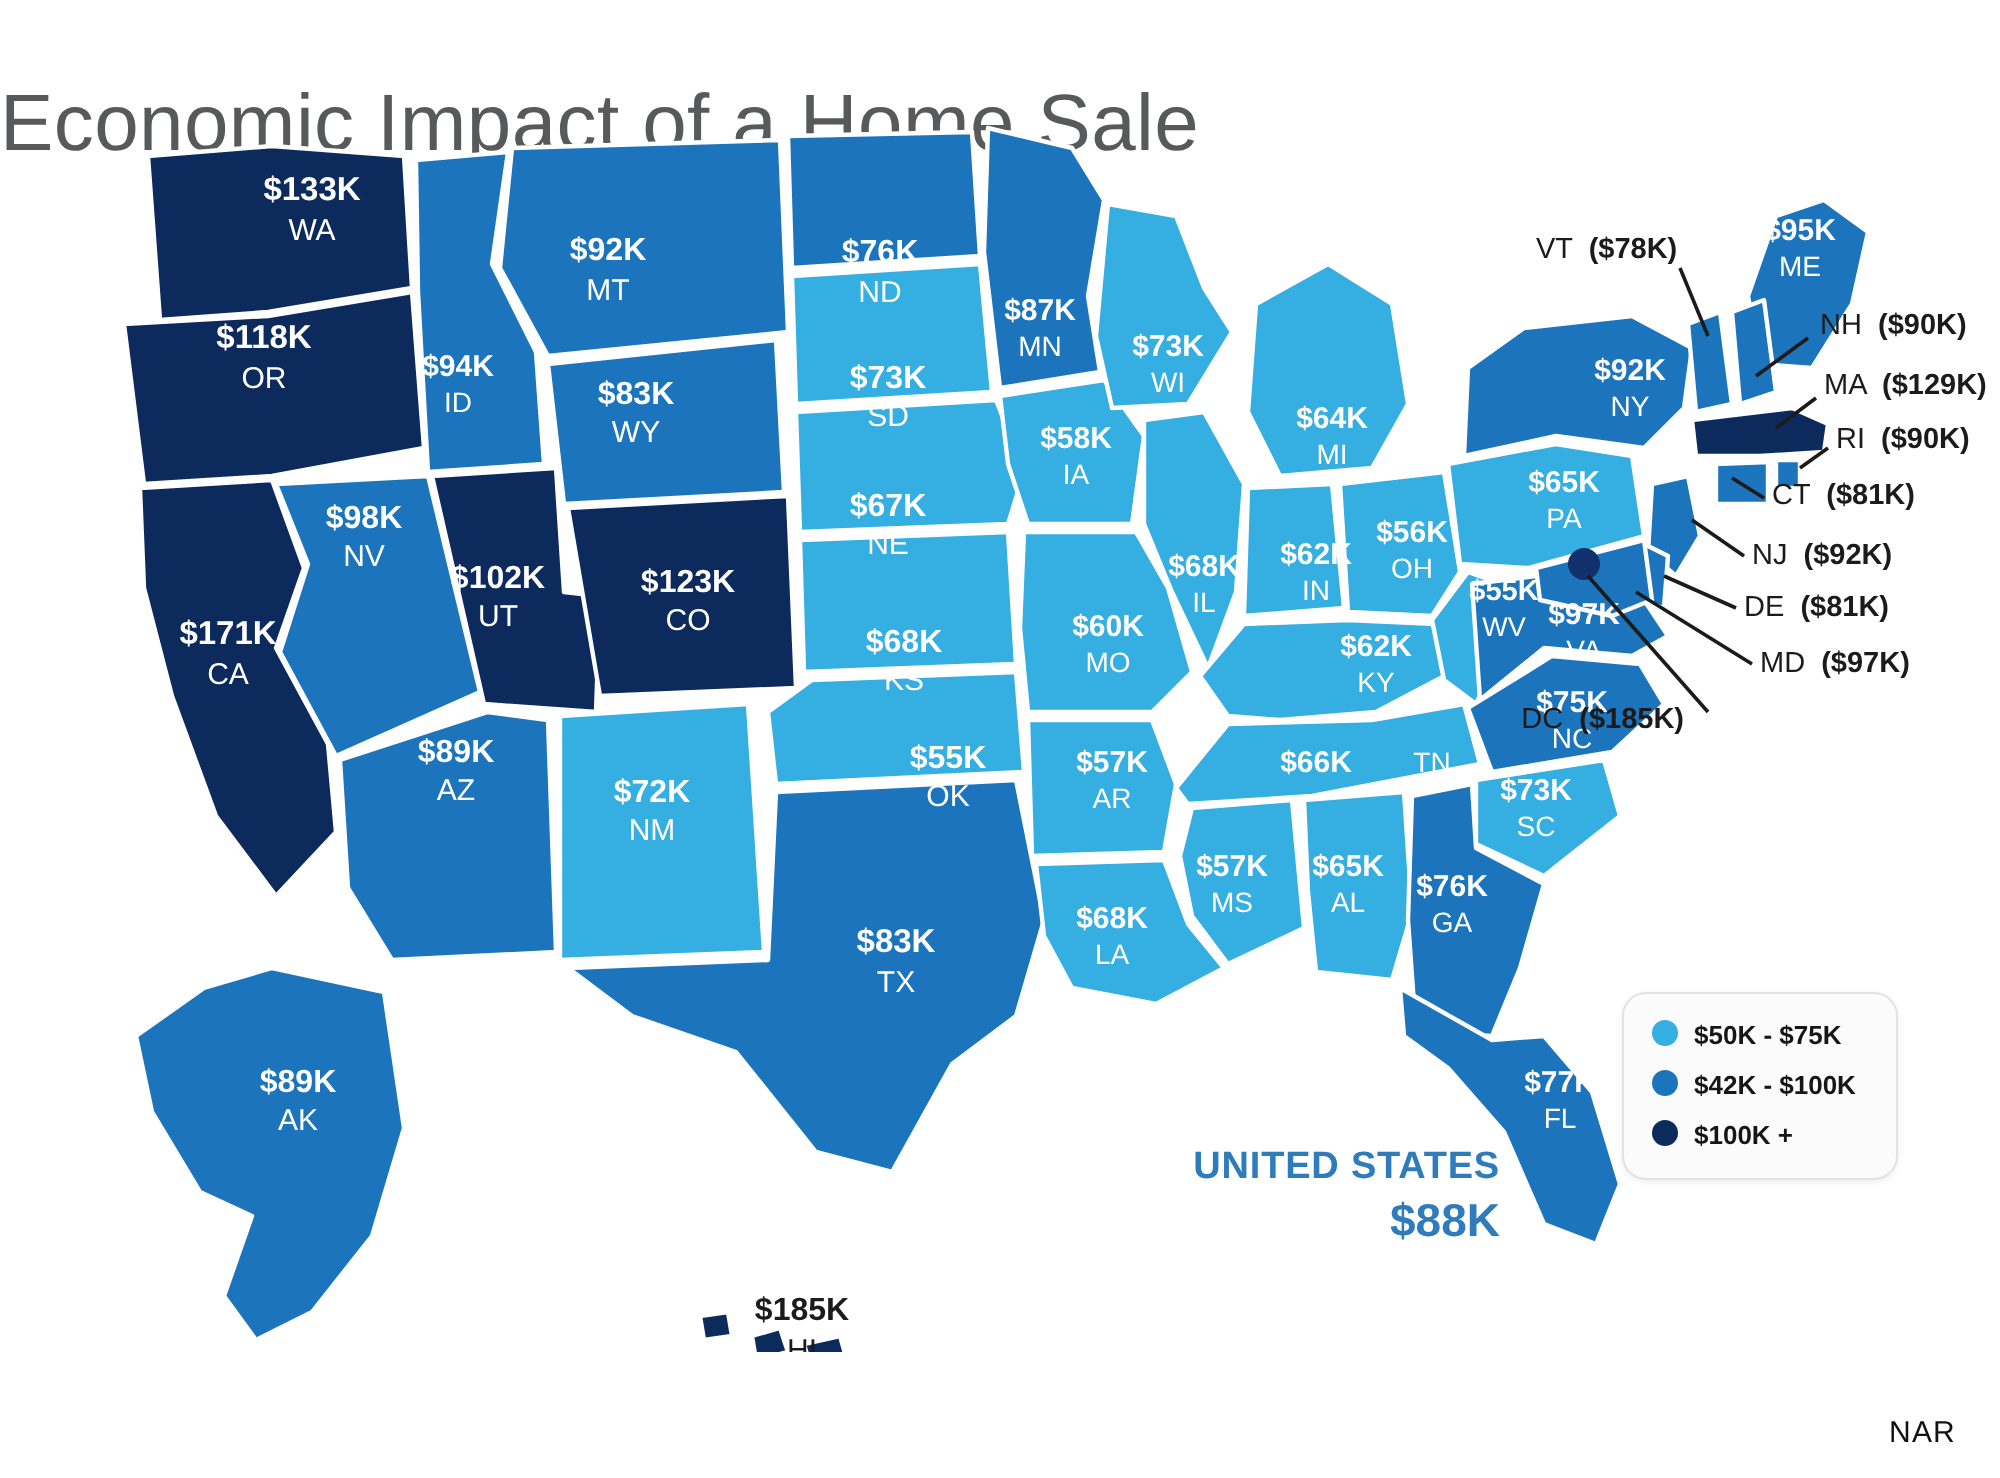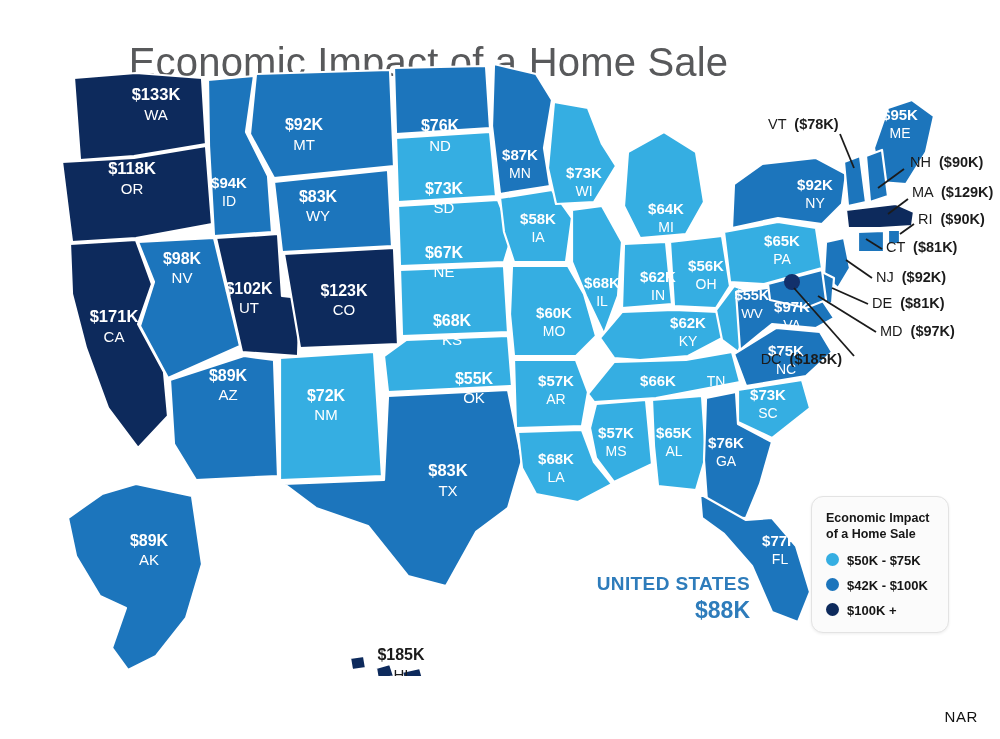--- a/index.html
+++ b/index.html
@@ -15,21 +15,21 @@
     overflow: hidden;
     font-family: "Liberation Sans", sans-serif;
     color: #1b1b1b;
   }
 
   #page-title {
     position: absolute;
     top: 12px;
     left: 0;
     width: 857px;
-    text-align: center;
+    text-align: left;
     font-size: 40px;
     font-weight: 400;
     color: #58595b;
     letter-spacing: 0.2px;
     line-height: 1.15;
   }
 
   #map-stage {
     position: absolute;
     top: 56px;
@@ -450,24 +450,20 @@
 
 </svg>
 </div>
 
 <div id="us-total">
   <span class="ut-name">UNITED STATES</span>
   <span class="ut-value">$88K</span>
 </div>
 
 <div id="legend">
-  <div class="lg-title">
-    <div>Economic Impact</div>
-    <div>of a Home Sale</div>
-  </div>
   <div class="lg-row">
     <span class="lg-swatch" style="background:#35aee2"></span>
     <span class="lg-text">$50K - $75K</span>
   </div>
   <div class="lg-row">
     <span class="lg-swatch" style="background:#1c75bc"></span>
     <span class="lg-text">$42K - $100K</span>
   </div>
   <div class="lg-row">
     <span class="lg-swatch" style="background:#0d2a5c"></span>

